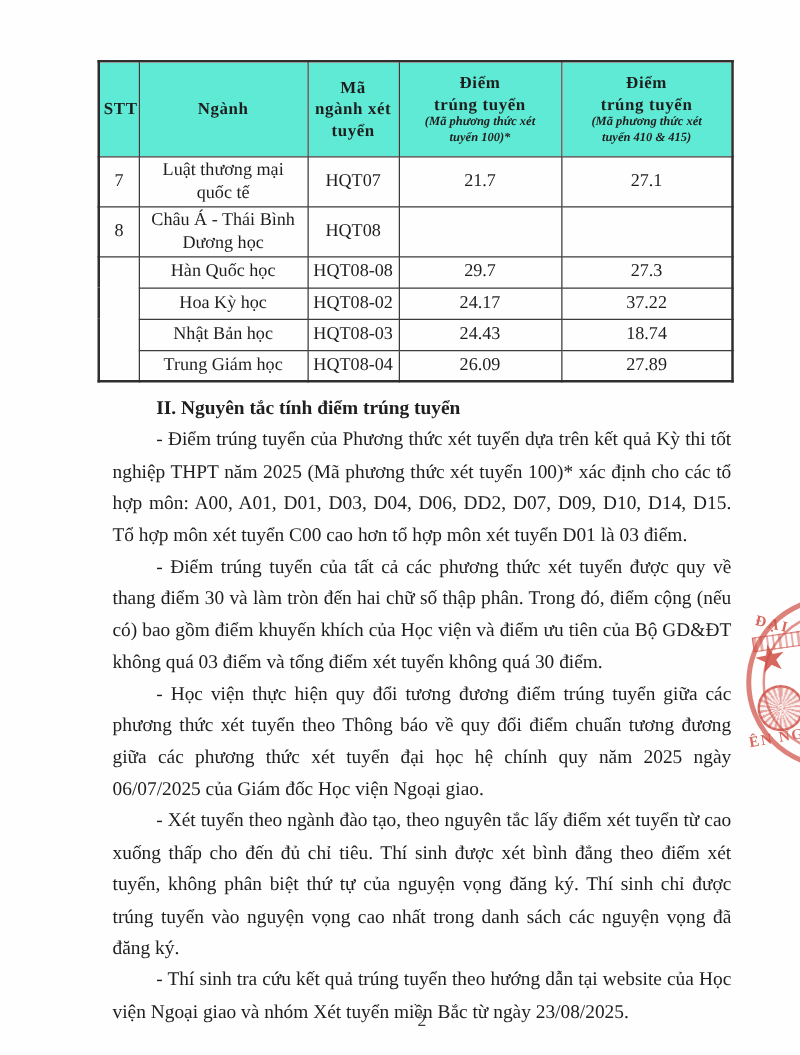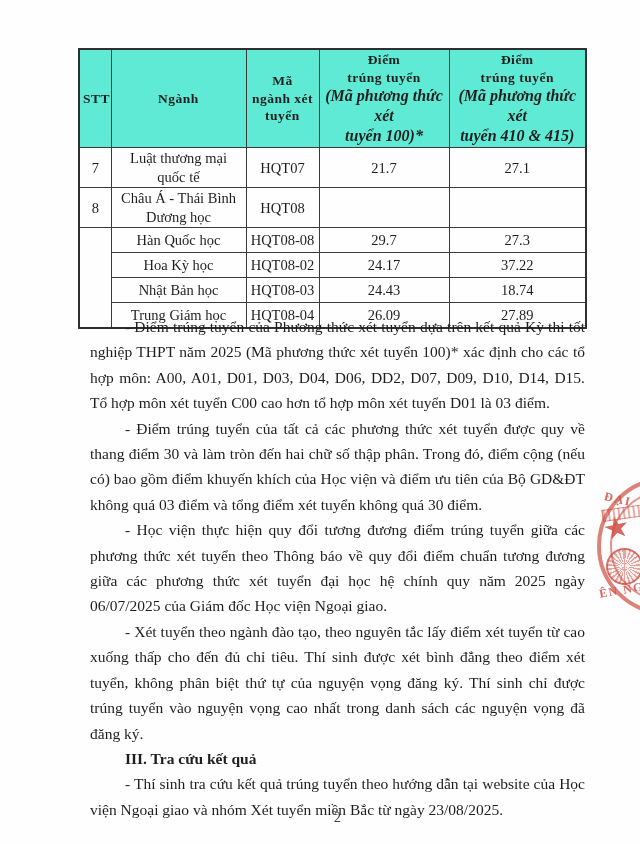--- a/index.html
+++ b/index.html
@@ -19,21 +19,21 @@
   table.admission th, table.admission td {
     border:1px solid #3b3b3b;
     text-align:center; vertical-align:middle;
     padding:1px 3px; overflow:hidden;
   }
   table.admission thead tr { height:76px; }
   table.admission thead th {
     background:#5eead4; font-size:13.5px; font-weight:bold; line-height:1.3;
   }
   .h-label { display:block; white-space:pre-line; letter-spacing:0.5px; }
-  .h-sub   { display:block; white-space:pre-line; font-style:italic; font-size:16px; font-weight:bold; line-height:1.25; }
+  .h-sub   { display:block; white-space:pre-line; font-style:italic; font-size:10px; font-weight:bold; line-height:1.25; }
   table.admission tbody td { font-size:14.5px; line-height:1.25; }
   table.admission tbody tr { height:25px; }
   table.admission tbody tr.tall { height:40px; }
 
   
   .content {
     position:absolute; left:90px; top:314px; width:495px;
     font-size:15.5px; line-height:25.4px; text-align:justify;
   }
   .content h3 {
@@ -163,25 +163,25 @@
         <tr>
           <td>Trung Giám học</td>
           <td>HQT08-04</td>
           <td>26.09</td>
           <td>27.89</td>
         </tr>
       </tbody>
   </table>
 
   <div class="content">
+      <h3>II. Nguyên tắc tính điểm trúng tuyển</h3>
       <p>- Điểm trúng tuyển của Phương thức xét tuyển dựa trên kết quả Kỳ thi tốt nghiệp THPT năm 2025 (Mã phương thức xét tuyển 100)* xác định cho các tổ hợp môn: A00, A01, D01, D03, D04, D06, DD2, D07, D09, D10, D14, D15. Tổ hợp môn xét tuyển C00 cao hơn tổ hợp môn xét tuyển D01 là 03 điểm.</p>
       <p>- Điểm trúng tuyển của tất cả các phương thức xét tuyển được quy về thang điểm 30 và làm tròn đến hai chữ số thập phân. Trong đó, điểm cộng (nếu có) bao gồm điểm khuyến khích của Học viện và điểm ưu tiên của Bộ GD&amp;ĐT không quá 03 điểm và tổng điểm xét tuyển không quá 30 điểm.</p>
       <p>- Học viện thực hiện quy đổi tương đương điểm trúng tuyển giữa các phương thức xét tuyển theo Thông báo về quy đổi điểm chuẩn tương đương giữa các phương thức xét tuyển đại học hệ chính quy năm 2025 ngày 06/07/2025 của Giám đốc Học viện Ngoại giao.</p>
       <p>- Xét tuyển theo ngành đào tạo, theo nguyên tắc lấy điểm xét tuyển từ cao xuống thấp cho đến đủ chỉ tiêu. Thí sinh được xét bình đẳng theo điểm xét tuyển, không phân biệt thứ tự của nguyện vọng đăng ký. Thí sinh chỉ được trúng tuyển vào nguyện vọng cao nhất trong danh sách các nguyện vọng đã đăng ký.</p>
-      <h3>III. Tra cứu kết quả</h3>
       <p>- Thí sinh tra cứu kết quả trúng tuyển theo hướng dẫn tại website của Học viện Ngoại giao và nhóm Xét tuyển miền Bắc từ ngày 23/08/2025.</p>
     </div>
 
   <div class="pageno">2</div>
 
   <div class="stamp">
     <div class="ring-outer"></div>
     <div class="ring-inner"></div>
     <span class="t-top">ĐẠI</span>
     <div class="banner"></div>

